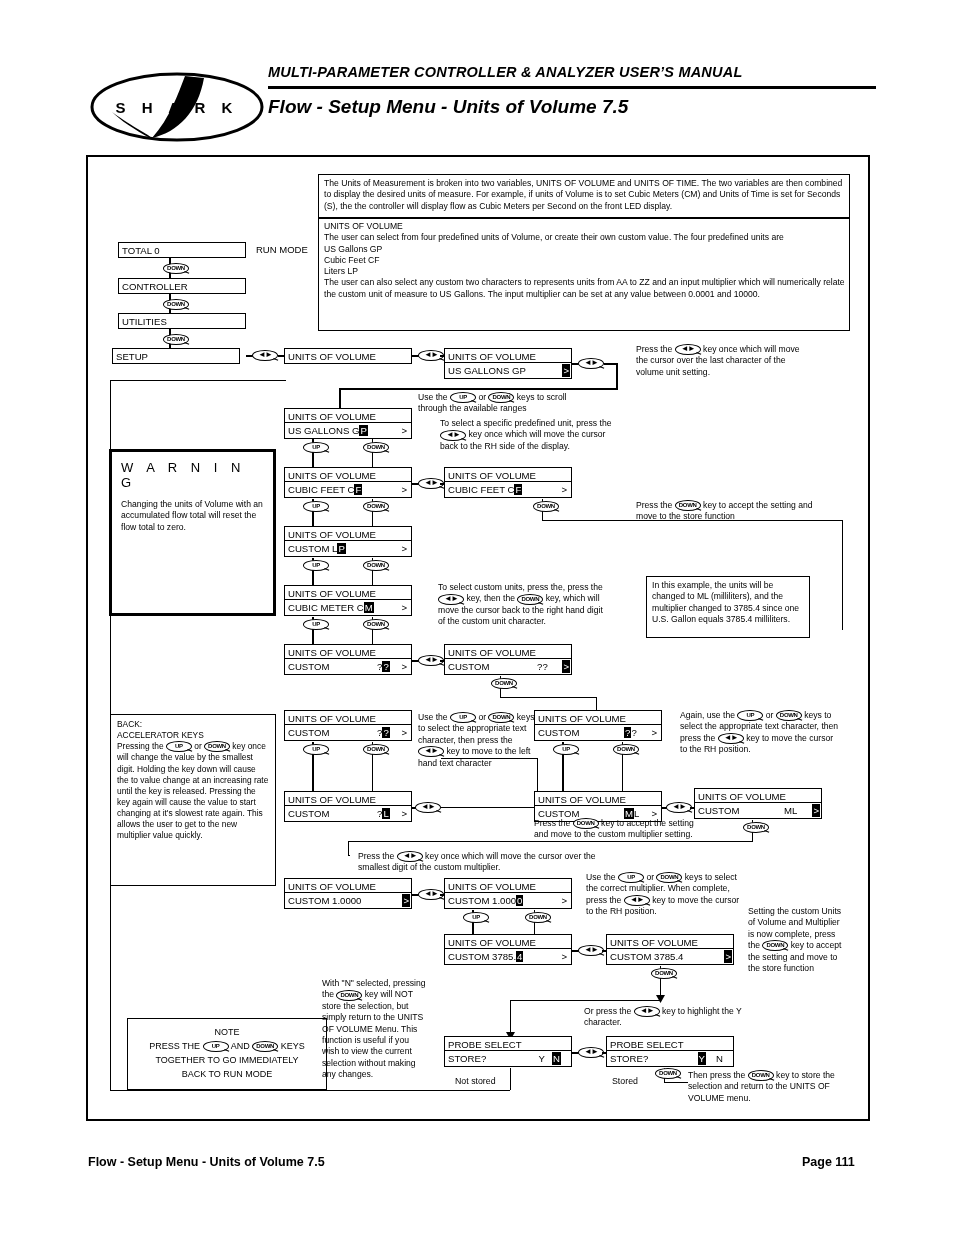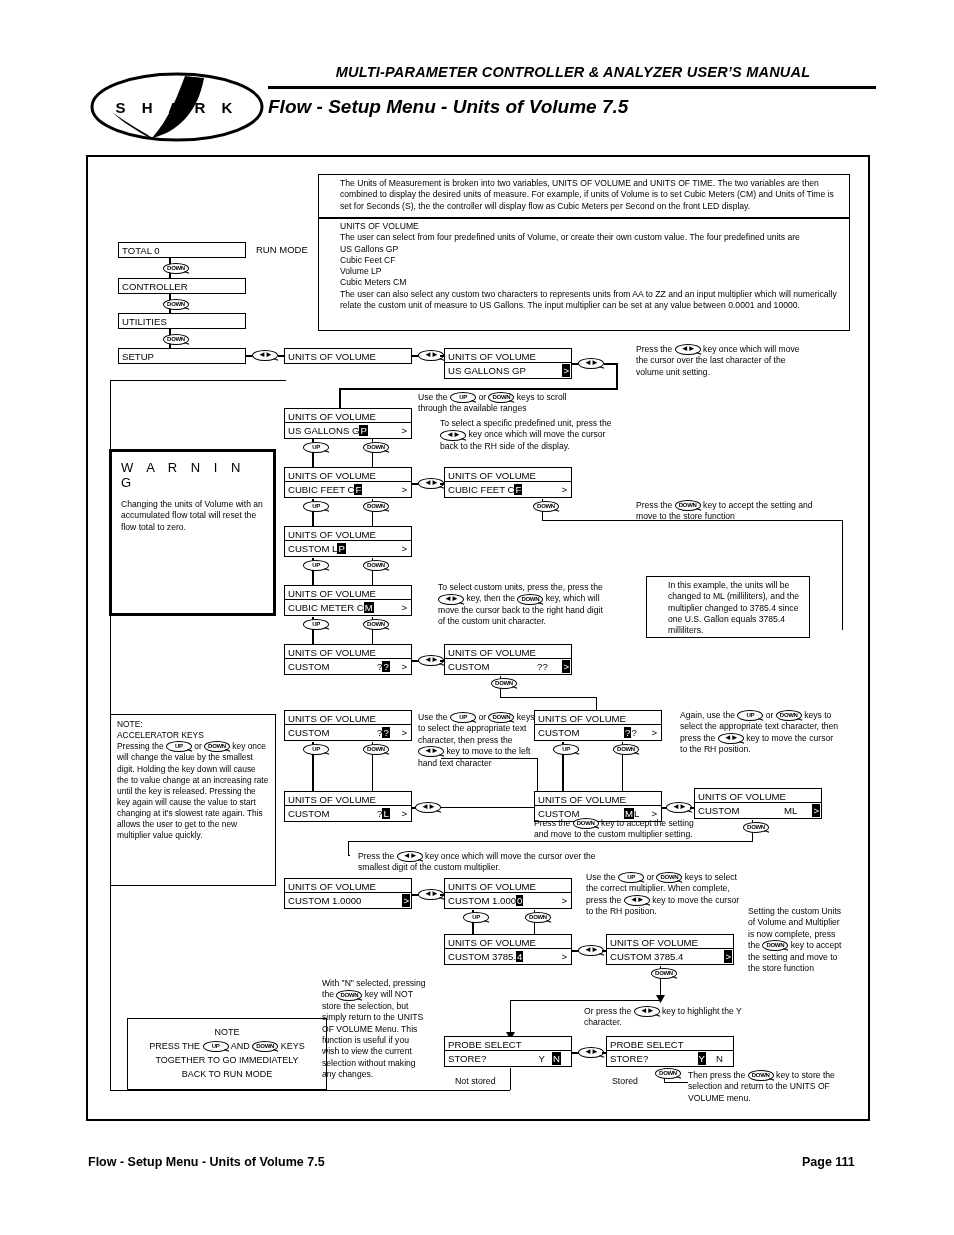--- a/index.html
+++ b/index.html
@@ -2,28 +2,28 @@
 <html><head>
 <meta charset="utf-8">
 <style>
   html,body{margin:0;padding:0;background:#fff;}
   body{width:954px;height:1235px;position:relative;
        font-family:"Liberation Sans",sans-serif;color:#000;}
   .abs{position:absolute;}
   
   #logo{left:90px;top:72px;width:175px;height:70px;}
   #hdr-title{left:268px;top:64px;width:610px;font-size:14.5px;font-weight:bold;
-             font-style:italic;letter-spacing:.2px;text-align:center;}
+             font-style:italic;letter-spacing:.2px;text-align:left;}
   #hdr-rule{left:268px;top:86px;width:608px;height:3px;background:#000;}
   #page-title{left:268px;top:96px;font-size:19px;font-weight:bold;font-style:italic;}
   
   #frame{left:86px;top:155px;width:780px;height:962px;border:2px solid #000;}
   
   .para{font-size:8.6px;line-height:11.4px;}
-  .tbox{border:1px solid #000;padding:3px 4px 4px 21px;box-sizing:border-box;
+  .tbox{border:1px solid #000;padding:3px 4px 4px 5px;box-sizing:border-box;
         font-size:8.6px;line-height:11.3px;background:#fff;}
   
   .lcd{border:1.6px solid #000;box-sizing:border-box;background:#fff;
        font-size:9.6px;line-height:13px;}
   .lcd .l1{border-bottom:1.2px solid #000;padding:1px 0 1px 3px;height:14px;
            box-sizing:border-box;white-space:nowrap;}
   .lcd .l2{padding:1px 0 1px 3px;height:15px;box-sizing:border-box;
            position:relative;white-space:nowrap;}
   .lcd .r{position:absolute;}
   .inv{background:#000;color:#fff;padding:0 1px;}
@@ -75,39 +75,38 @@
 
 <div class="abs" id="frame"></div>
 
 <div class="abs tbox" style="left:318px;top:174px;width:532px;height:44px;">The Units of Measurement is broken into two variables, UNITS OF VOLUME and UNITS OF TIME. The two variables are then combined to display the desired units of measure. For example, if units of Volume is to set Cubic Meters (CM) and Units of Time is set for Seconds (S), the the controller will display flow as Cubic Meters per Second on the front LED display.</div>
 
 <div class="abs tbox" style="left:318px;top:218px;width:532px;height:113px;padding-top:2px;">
   <div>UNITS OF VOLUME</div>
   <div>The user can select from four predefined units of Volume, or create their own custom value. The four predefined units are</div>
   <div>US Gallons GP</div>
   <div>Cubic Feet CF</div>
-  <div>Volume LP</div>
-  <div>Cubic Meters CM</div>
+  <div>Liters LP</div>
   <div>The user can also select any custom two characters to represents units from AA to ZZ and an input multiplier which will numerically relate the custom unit of measure to US Gallons. The input multiplier can be set at any value between 0.0001 and 10000.</div>
 </div>
 
 <div class="abs single" style="left:118px;top:242px;width:128px;">TOTAL     0</div>
 <div class="abs" style="left:256px;top:244px;font-size:9.5px;">RUN MODE</div>
 <div class="vl2" style="left:169px;top:258px;height:24px;"></div>
 <div class="keyabs key" style="left:163px;top:263px;">DOWN</div>
 
 <div class="abs single" style="left:118px;top:278px;width:128px;">CONTROLLER</div>
 <div class="vl2" style="left:169px;top:294px;height:24px;"></div>
 <div class="keyabs key" style="left:163px;top:299px;">DOWN</div>
 
 <div class="abs single" style="left:118px;top:313px;width:128px;">UTILITIES</div>
 <div class="vl2" style="left:169px;top:329px;height:24px;"></div>
 <div class="keyabs key" style="left:163px;top:334px;">DOWN</div>
 
-<div class="abs single" style="left:118px;top:348px;width:128px;">SETUP</div>
+<div class="abs single" style="left:112px;top:348px;width:128px;">SETUP</div>
 
 <div class="hl2" style="left:246px;top:355px;width:12px;"></div>
 <div class="keyabs key lr" style="left:252px;top:350px;">◄►</div>
 <div class="hl2" style="left:278px;top:355px;width:8px;"></div>
 
 <div class="abs single" style="left:284px;top:348px;width:128px;">UNITS OF VOLUME</div>
 <div class="hl2" style="left:412px;top:355px;width:12px;"></div>
 <div class="keyabs key lr" style="left:418px;top:350px;">◄►</div>
 <div class="hl2" style="left:440px;top:355px;width:6px;"></div>
 
@@ -441,21 +440,21 @@
 
 <div class="abs" id="warn">
   <div class="wt">W  A  R  N  I  N  G</div>
   <p>Changing the units of Volume with an accumulated flow total will reset the flow total to zero.</p>
 </div>
 
 <div class="vl" style="left:110px;top:380px;height:710px;"></div>
 <div class="hl" style="left:110px;top:380px;width:176px;"></div>
 
 <div class="abs" id="accel">
-  <div>NOTE:</div>
+  <div>BACK:</div>
   <div>ACCELERATOR KEYS</div>
   <div>
     <span>Pressing the</span>
     <span class="key">UP</span>
     <span>or</span>
     <span class="key">DOWN</span>
     <span>key once will change the value by the smallest digit. Holding the key down will cause the to value change at an increasing rate until the key is released. Pressing the key again will cause the value to start changing at it's slowest rate again. This allows the user to get to the new multiplier value quickly.</span>
   </div>
 </div>
 

